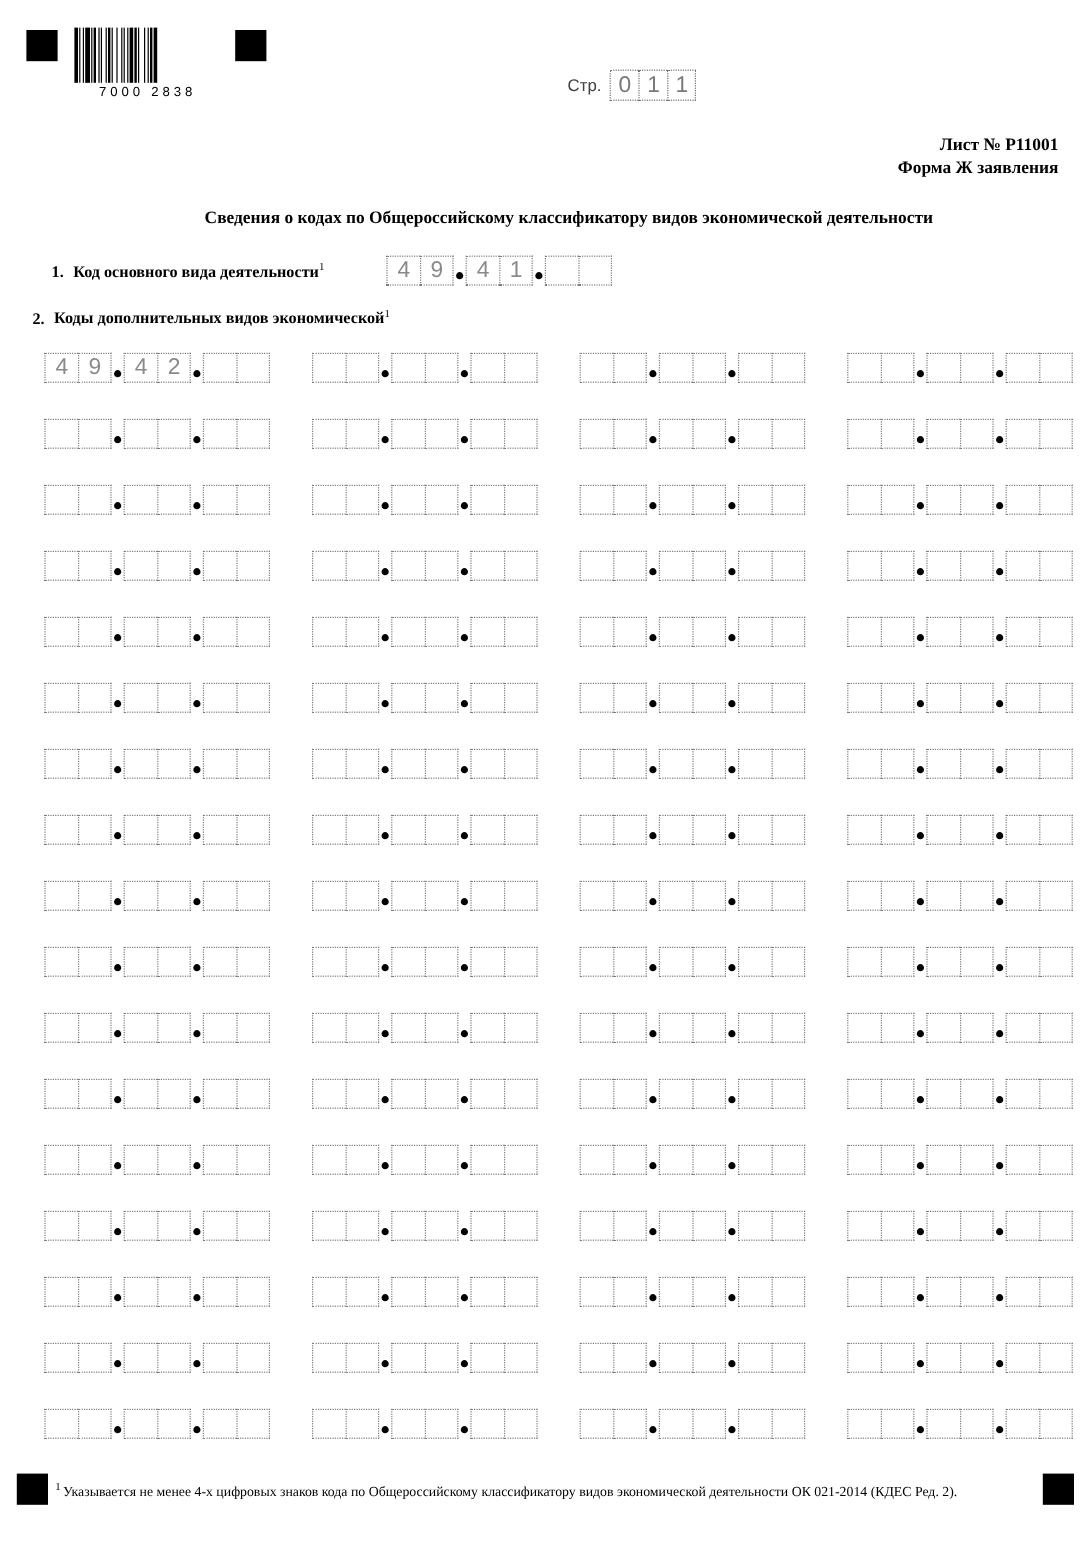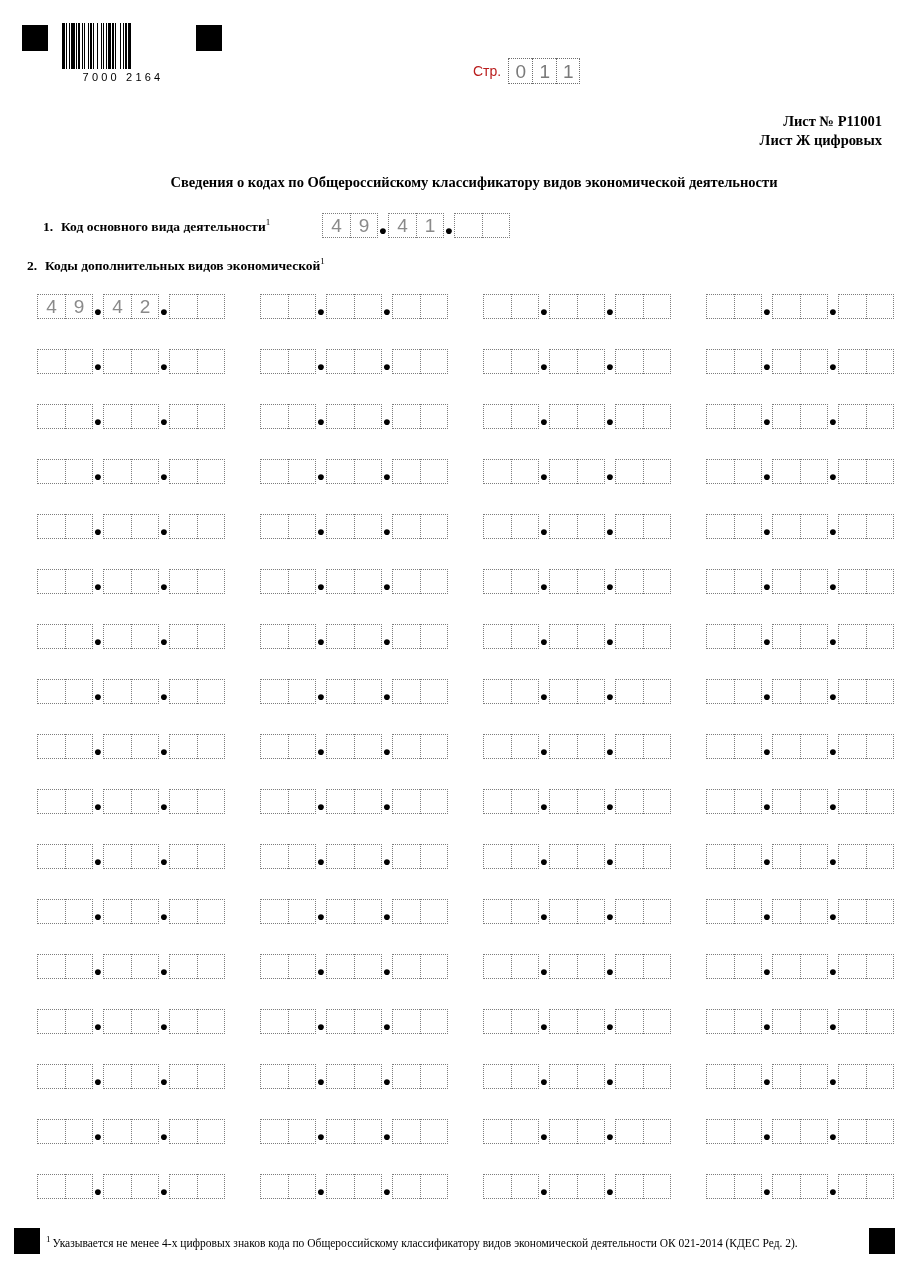--- a/index.html
+++ b/index.html
@@ -58,21 +58,21 @@
     position: absolute;
     left: 473px;
     top: 58px;
     display: flex;
     align-items: center;
   }
   #page-number-label {
     font-family: "Liberation Sans", sans-serif;
     font-size: 14px;
     margin-right: 7px;
-    color: #b91c1c;
+    color: #404040;
   }
   .pn-cells { display: flex; }
   .pn-cells .cell {
     width: 24px;
     height: 26px;
     border: 1px dotted #6e6e6e;
     border-right: none;
     box-sizing: border-box;
     font-family: "Liberation Sans", sans-serif;
     font-size: 19px;
@@ -227,35 +227,35 @@
       <i style="width: 1.05px;"></i>
       <i style="width: 3.15px; background: transparent;"></i>
       <i style="width: 1.05px;"></i>
       <i style="width: 2.1px; background: transparent;"></i>
       <i style="width: 1.05px;"></i>
       <i style="width: 1.05px; background: transparent;"></i>
       <i style="width: 2.1px;"></i>
       <i style="width: 1.05px; background: transparent;"></i>
       <i style="width: 3.15px;"></i>
     </div>
-  <div class="barcode-digits">7000 2164</div>
+  <div class="barcode-digits">7000 2838</div>
 </div>
 
 <div id="page-number-block">
   <span id="page-number-label">Стр.</span>
   <span class="pn-cells" id="page-number-cells">
       <span class="cell">0</span>
       <span class="cell">1</span>
       <span class="cell">1</span>
     </span>
 </div>
 
 <div id="form-title-block">
   <div>Лист № Р11001</div>
-  <div>Лист Ж цифровых</div>
+  <div>Форма Ж заявления</div>
 </div>
 
 <div id="main-heading">Сведения о кодах по Общероссийскому классификатору видов экономической деятельности</div>
 
 <div class="section-label" id="section-1-label">
   <span class="num">1.</span><span>Код основного вида деятельности</span><sup>1</sup>
 </div>
 <div class="okved-code" id="primary-code">
     <span class="okved-group">
       <span class="cell">4</span>

